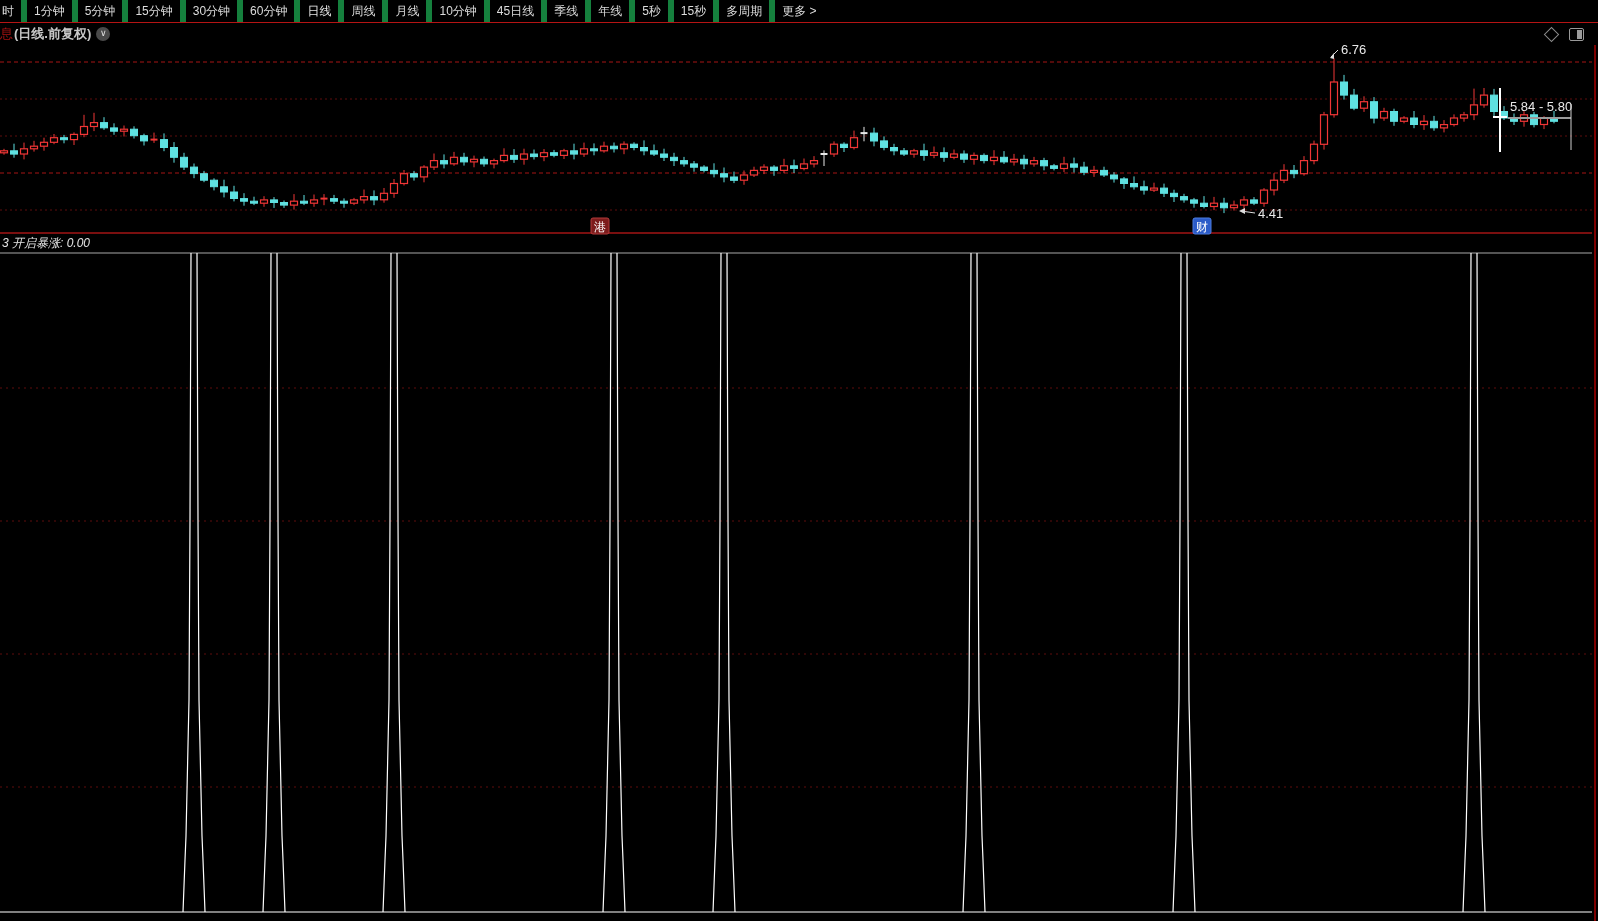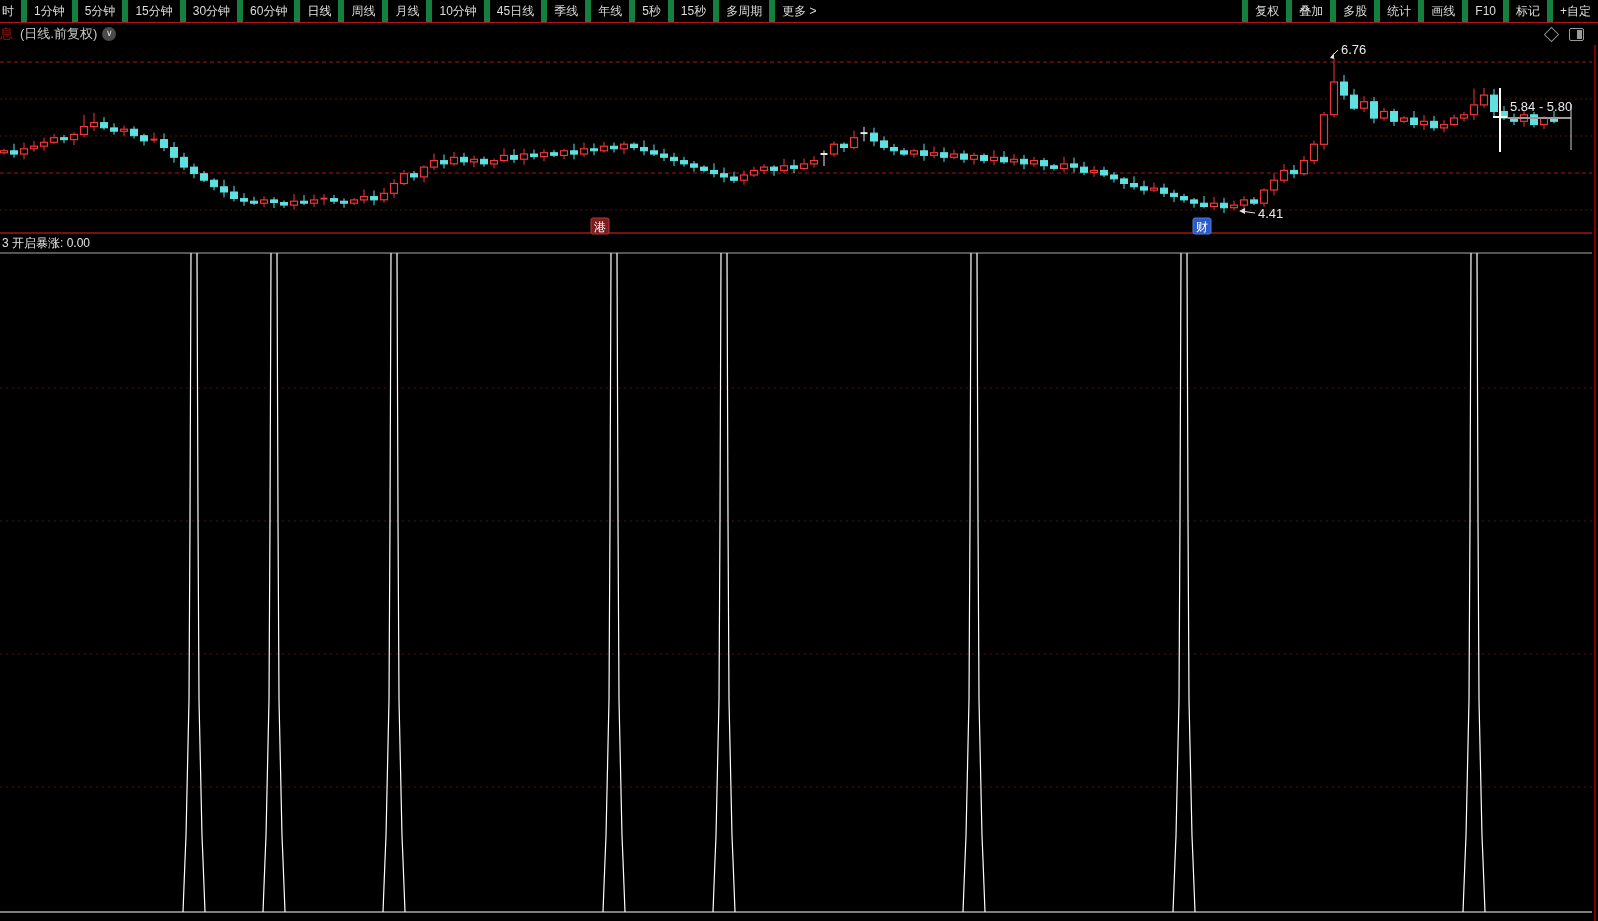--- a/index.html
+++ b/index.html
@@ -10,28 +10,28 @@
     border-bottom:1px solid #b51414;display:flex;align-items:center;overflow:hidden;}
   .mb-left{display:flex;align-items:center;height:100%;}
   .mb-right{display:flex;align-items:center;height:100%;margin-left:auto;}
   .menu-item{color:#dcdcdc;font-size:12px;line-height:22px;padding:0 7px;white-space:nowrap;
     border-left:6px solid #15803d;cursor:default;}
   .mb-left .menu-item:first-child{border-left:none;padding-left:2px;}
   .menu-item.active{color:#e5e5e5;}
   .titlebar{position:absolute;left:0;top:23px;width:1598px;height:22px;z-index:3;background:#000;
     display:flex;align-items:center;}
   .stock-partial{color:#a91111;font-size:13px;margin-left:0;}
-  .chart-mode{color:#c8c8c8;font-size:13px;margin-left:7px;}
+  .chart-mode{color:#c8c8c8;font-size:13px;margin-left:1px;font-weight:bold;}
   .chev{display:inline-block;width:14px;height:14px;border-radius:50%;background:#4a4a4a;color:#e0e0e0;
     font-size:9px;line-height:13px;text-align:center;margin-left:5px;}
   .tb-right{margin-left:auto;margin-right:14px;display:flex;align-items:center;gap:12px;}
   .diamond{display:inline-block;width:9px;height:9px;border:1px solid #8a8a8a;transform:rotate(45deg);}
   .panelbox{display:inline-block;width:13px;height:11px;border:1px solid #9a9a9a;border-radius:2px;position:relative;}
   .panelbox::after{content:"";position:absolute;right:1px;top:1px;bottom:1px;width:5px;background:#9a9a9a;}
-  .ind-label{position:absolute;left:2px;top:235px;z-index:3;color:#e2e2e2;font-size:12px;white-space:nowrap;}
+  .ind-label{position:absolute;left:2px;top:235px;z-index:3;color:#e2e2e2;font-size:12px;white-space:nowrap;font-style:italic;}
 </style>
 </head>
 <body>
 
 <div id="app">
   <svg id="chart" width="1598" height="921">
       <line x1="0" y1="62" x2="1592" y2="62" stroke="#a51515" stroke-width="1" stroke-dasharray="4,3"></line>
       <line x1="0" y1="99" x2="1592" y2="99" stroke="#5e0d0d" stroke-width="1" stroke-dasharray="2,3"></line>
       <line x1="0" y1="136" x2="1592" y2="136" stroke="#5e0d0d" stroke-width="1" stroke-dasharray="2,3"></line>
       <line x1="0" y1="173" x2="1592" y2="173" stroke="#a51515" stroke-width="1" stroke-dasharray="4,3"></line>
@@ -402,30 +402,20 @@
         <span class="menu-item">月线</span>
         <span class="menu-item">10分钟</span>
         <span class="menu-item">45日线</span>
         <span class="menu-item">季线</span>
         <span class="menu-item">年线</span>
         <span class="menu-item">5秒</span>
         <span class="menu-item">15秒</span>
         <span class="menu-item">多周期</span>
         <span class="menu-item">更多 &gt;</span>
       </div>
-    <div class="mb-right" id="mb-right">
-        <span class="menu-item">复权</span>
-        <span class="menu-item">叠加</span>
-        <span class="menu-item">多股</span>
-        <span class="menu-item">统计</span>
-        <span class="menu-item">画线</span>
-        <span class="menu-item">F10</span>
-        <span class="menu-item">标记</span>
-        <span class="menu-item">+自定</span>
-      </div>
   </div>
 
   <div class="titlebar">
     <span class="stock-partial">息</span>
     <span class="chart-mode">(日线.前复权)</span>
     <span class="chev">∨</span>
     <div class="tb-right">
       <span class="diamond"></span>
       <span class="panelbox"></span>
     </div>

